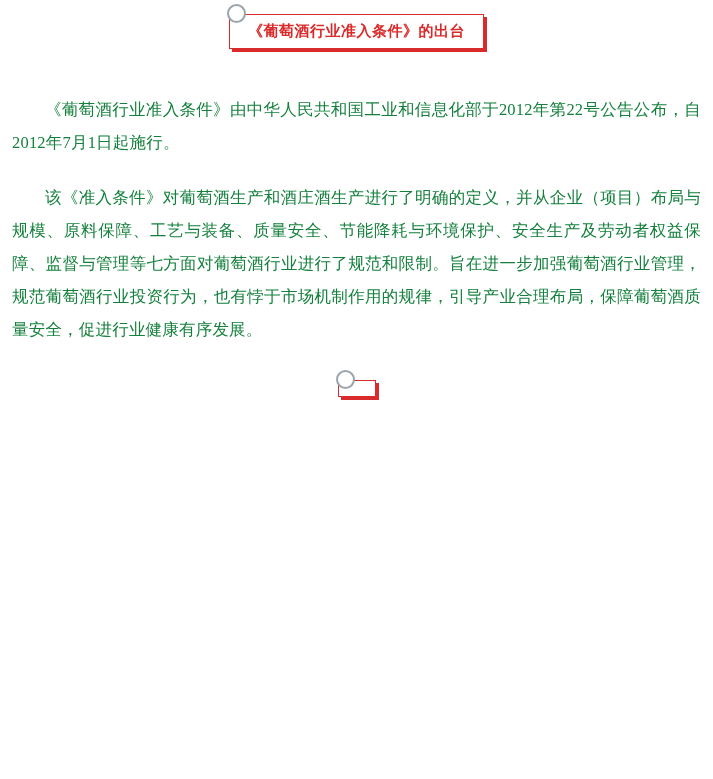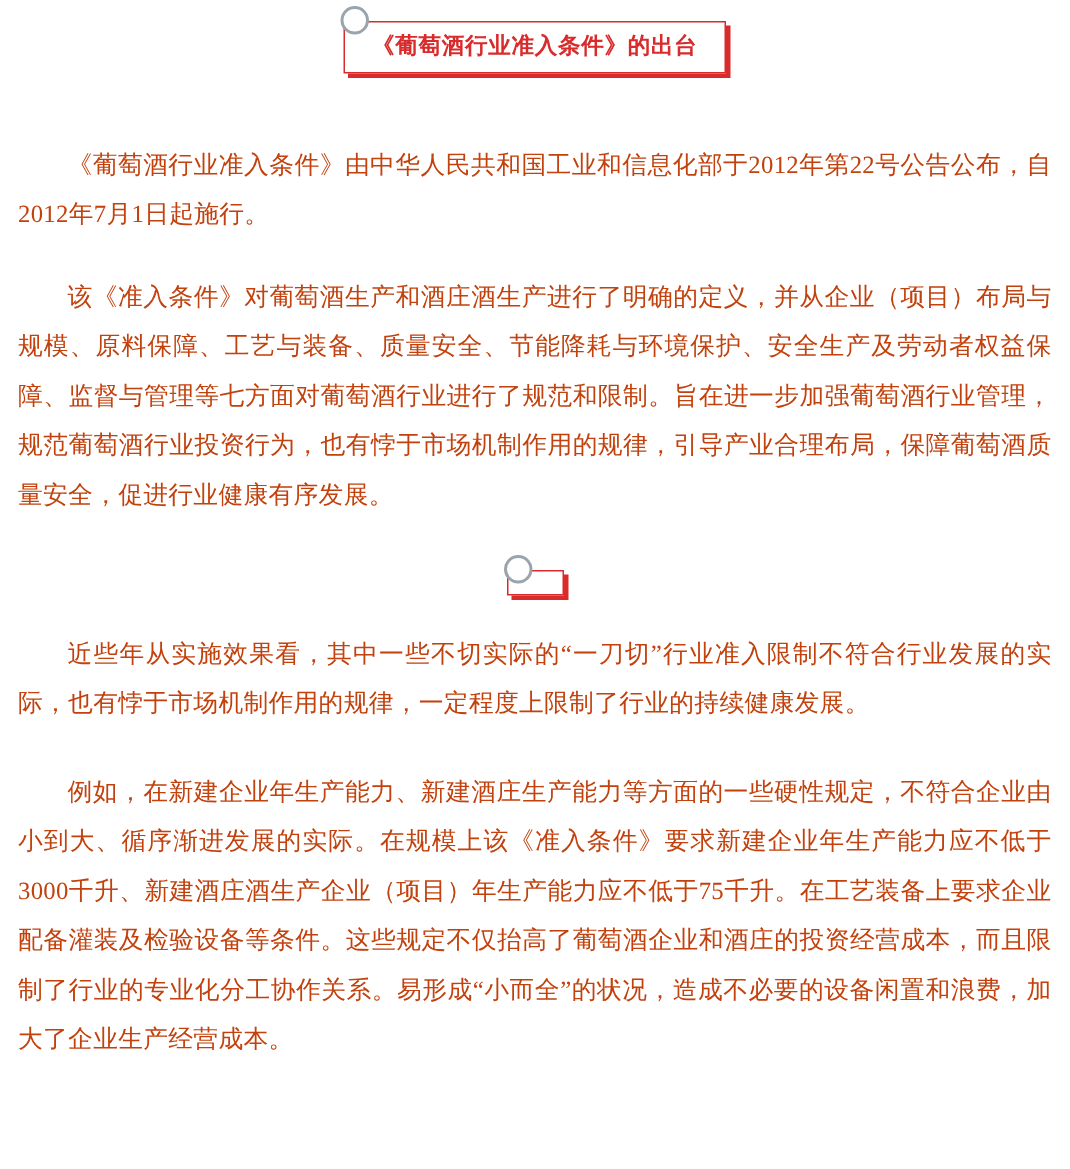--- a/index.html
+++ b/index.html
@@ -56,21 +56,21 @@
     top: -11px;
     left: -3px;
     z-index: 3;
   }
 
   
   .para {
     font-family: "Liberation Serif", serif;
     font-size: 16.5px;
     line-height: 2.0;
-    color: #c2410c;
+    color: #15803d;
     text-align: justify;
     text-indent: 2em;
     margin: 0;
     letter-spacing: 0.2px;
   }
 
   .block-1 { margin-top: 18px; }
   .spacer-a { height: 26px; }
   .spacer-b { height: 22px; }
   .spacer-c { height: 24px; }
@@ -103,19 +103,17 @@
   <div class="spacer-c"></div>
 
   <div class="heading-wrap heading-2-wrap">
     <div class="heading-box">
       <span class="pin"></span>
     </div>
   </div>
 
   <div class="spacer-d"></div>
 
-  <p class="para">近些年从实施效果看，其中一些不切实际的“一刀切”行业准入限制不符合行业发展的实际，也有悖于市场机制作用的规律，一定程度上限制了行业的持续健康发展。</p>
 
   <div class="spacer-e"></div>
 
-  <p class="para">例如，在新建企业年生产能力、新建酒庄生产能力等方面的一些硬性规定，不符合企业由小到大、循序渐进发展的实际。在规模上该《准入条件》要求新建企业年生产能力应不低于3000千升、新建酒庄酒生产企业（项目）年生产能力应不低于75千升。在工艺装备上要求企业配备灌装及检验设备等条件。这些规定不仅抬高了葡萄酒企业和酒庄的投资经营成本，而且限制了行业的专业化分工协作关系。易形成“小而全”的状况，造成不必要的设备闲置和浪费，加大了企业生产经营成本。</p>
 
 </div>
 
 </body></html>

